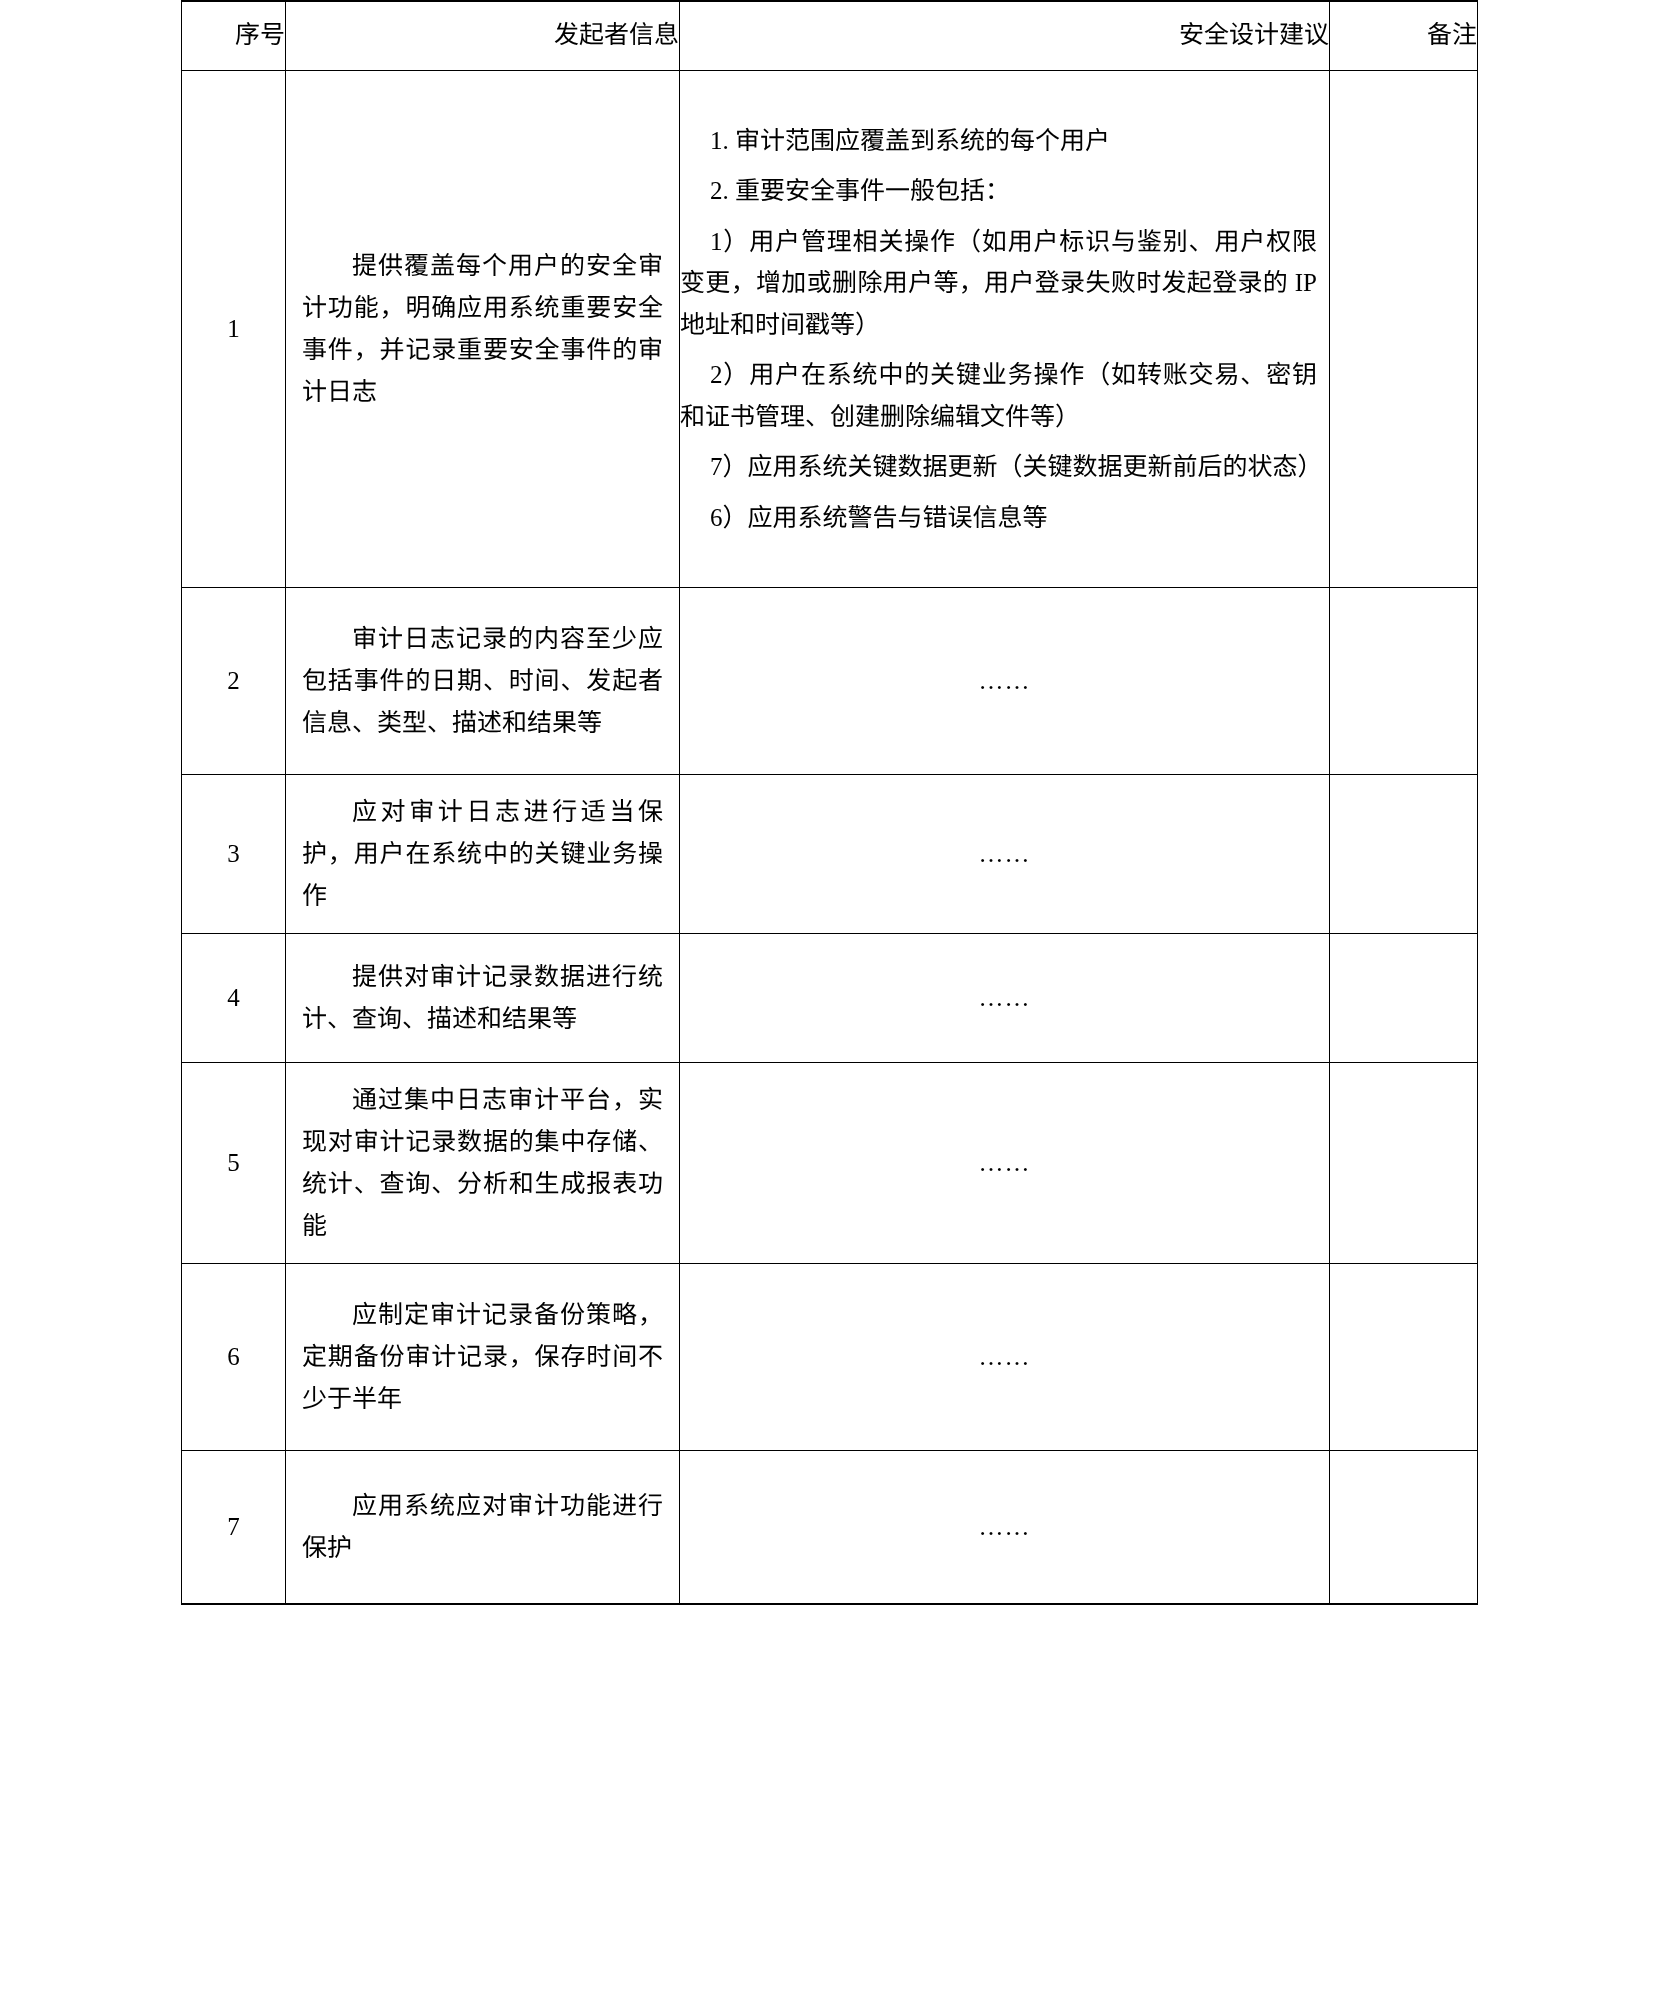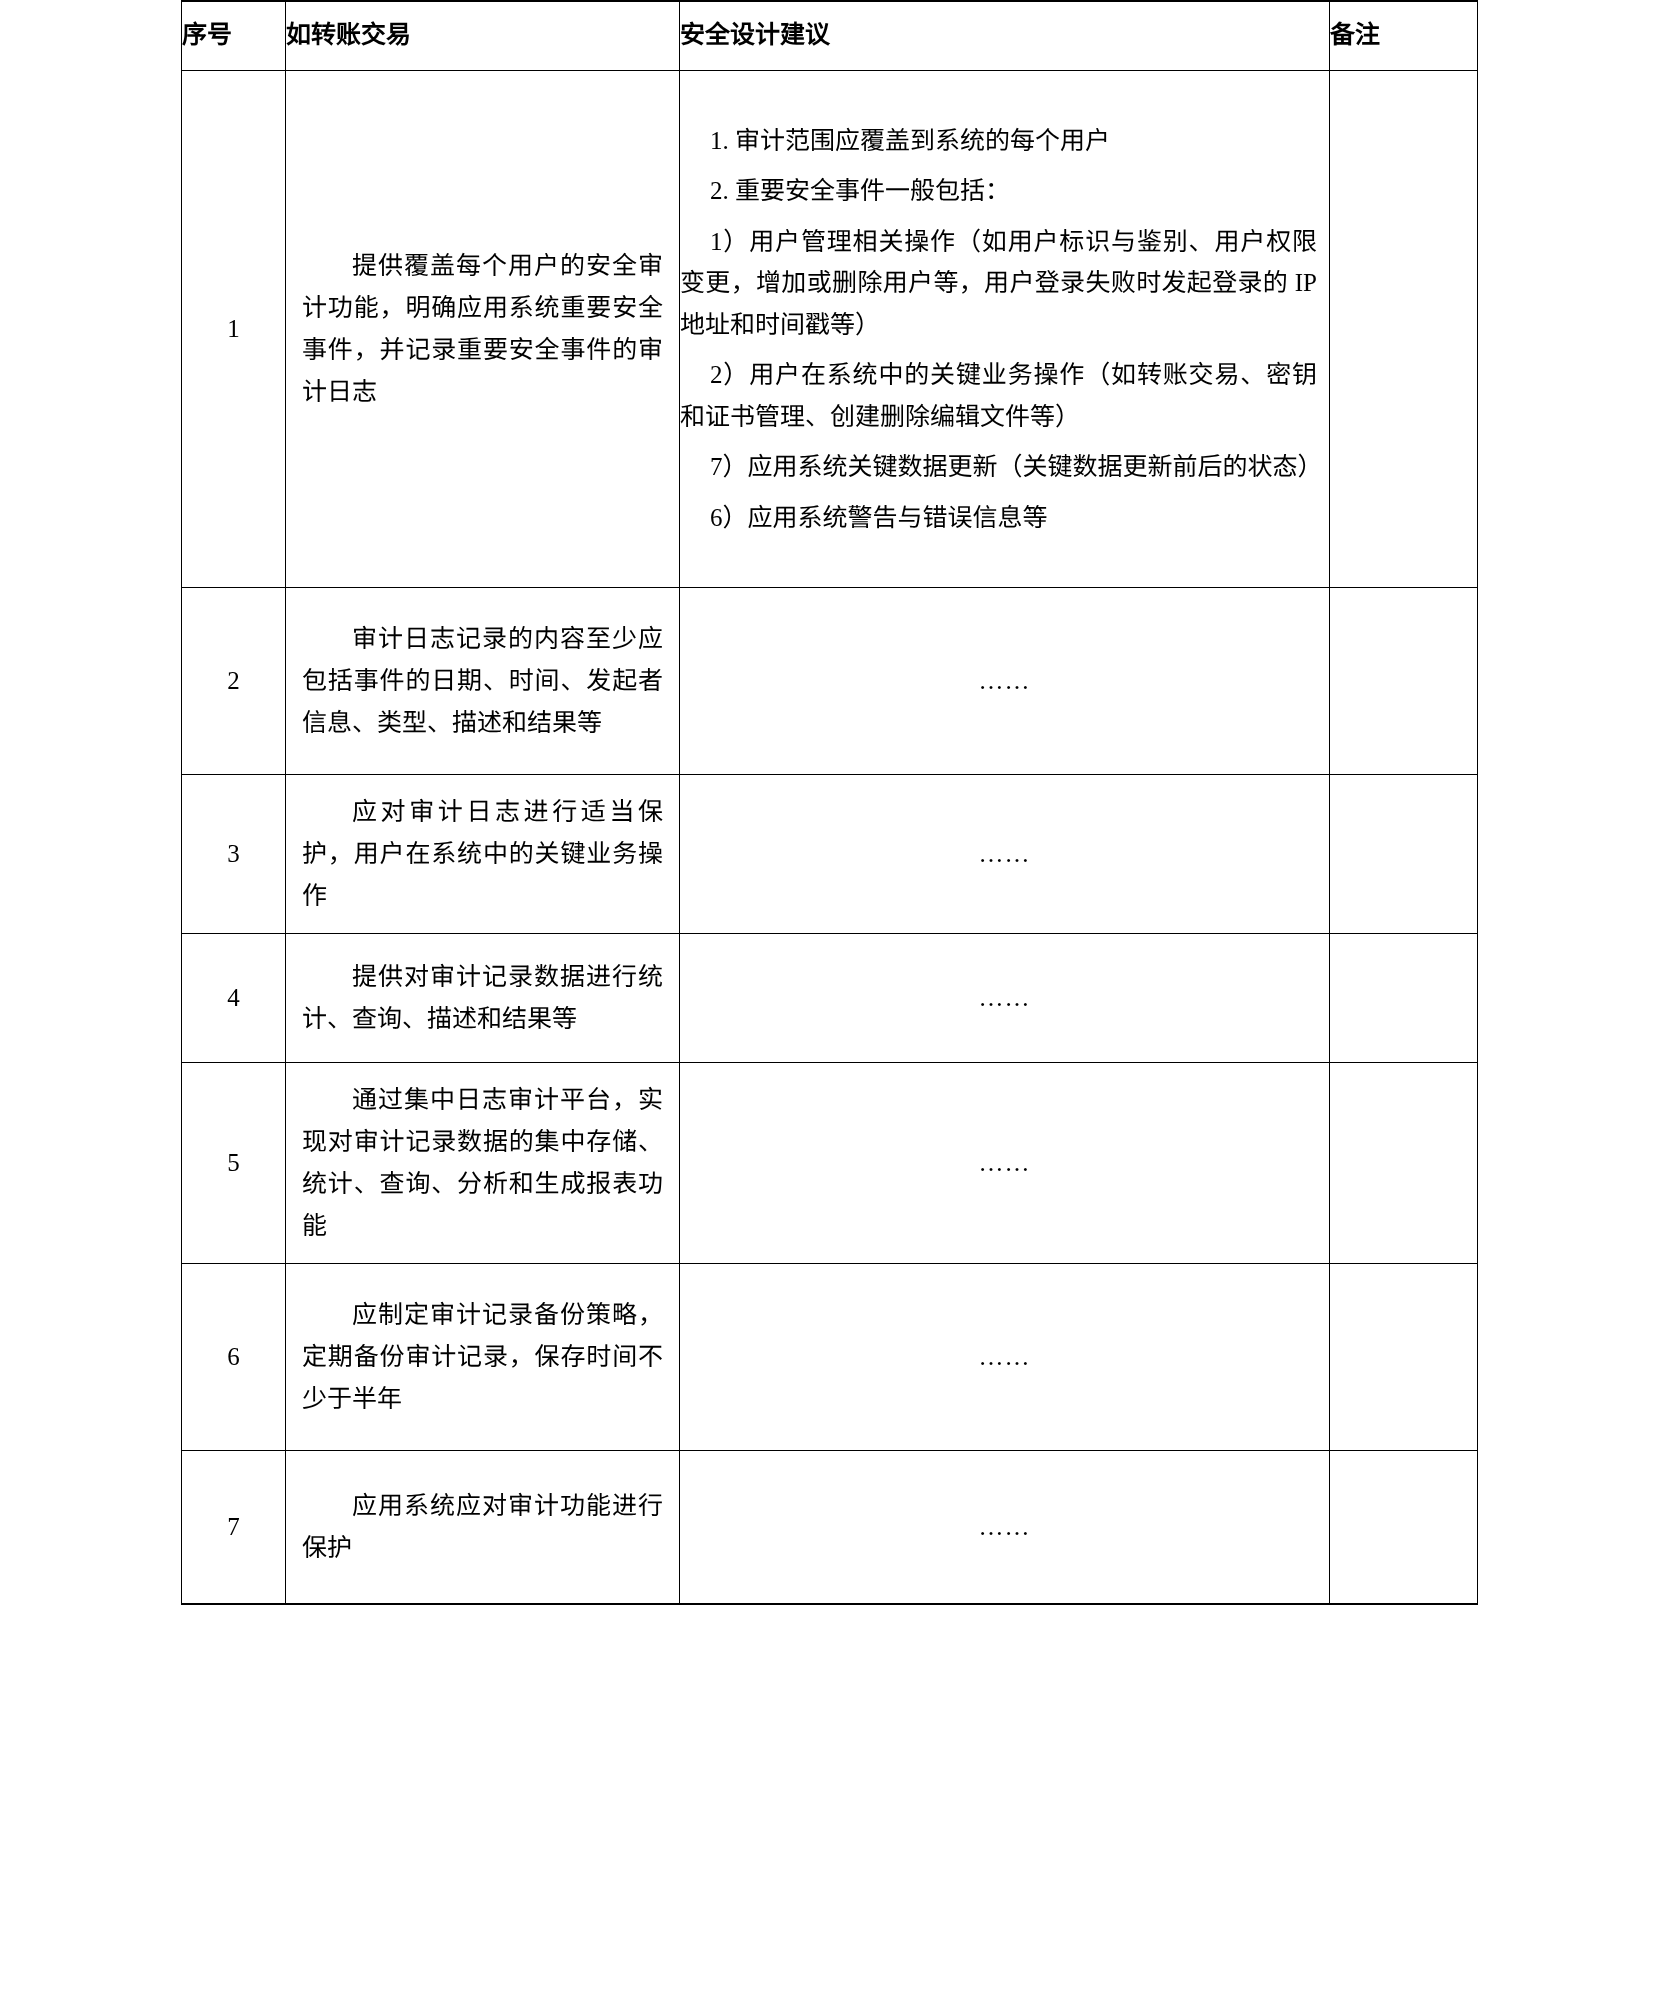--- a/index.html
+++ b/index.html
@@ -35,22 +35,22 @@
 
   table.req-table th,
   table.req-table td {
     border: 1px solid #000;
     vertical-align: middle;
     font-size: 25px;
     line-height: 1.62;
     padding: 0;
   }
   table.req-table thead th {
-    text-align: left;
-    font-weight: bold;
+    text-align: right;
+    font-weight: normal;
     height: 56px;
     padding: 5px 0 7px 0;
     border-top: none;
   }
   td.seq-cell {
     text-align: center;
     font-family: "Liberation Serif", "DejaVu Serif", serif;
     font-size: 25px;
   }
   td.req-cell {
@@ -108,21 +108,21 @@
   <table class="req-table">
     <colgroup>
       <col class="c-seq">
       <col class="c-req">
       <col class="c-adv">
       <col class="c-note">
     </colgroup>
     <thead>
       <tr>
         <th>序号</th>
-        <th>如转账交易</th>
+        <th>发起者信息</th>
         <th>安全设计建议</th>
         <th>备注</th>
       </tr>
     </thead>
     <tbody>
 
       <tr class="row-r1">
         <td class="seq-cell">1</td>
         <td class="req-cell">
           <p>提供覆盖每个用户的安全审计功能，明确应用系统重要安全事件，并记录重要安全事件的审计日志</p>

